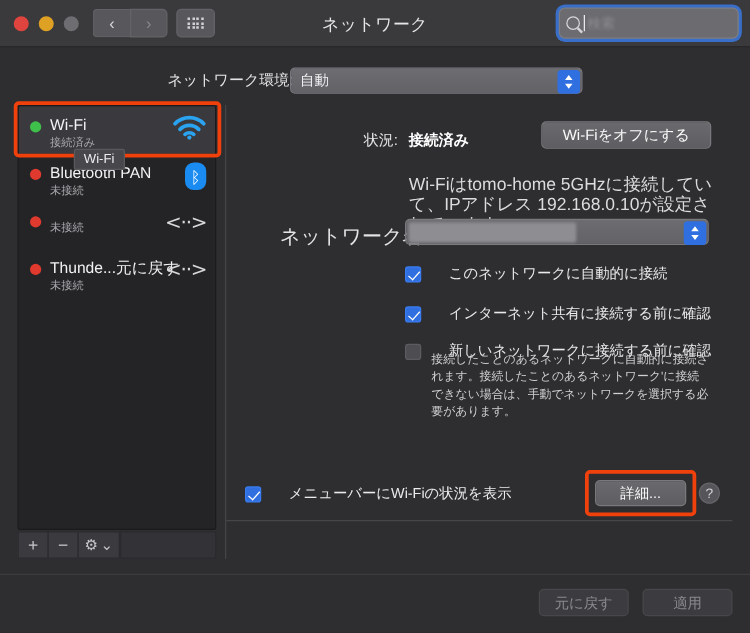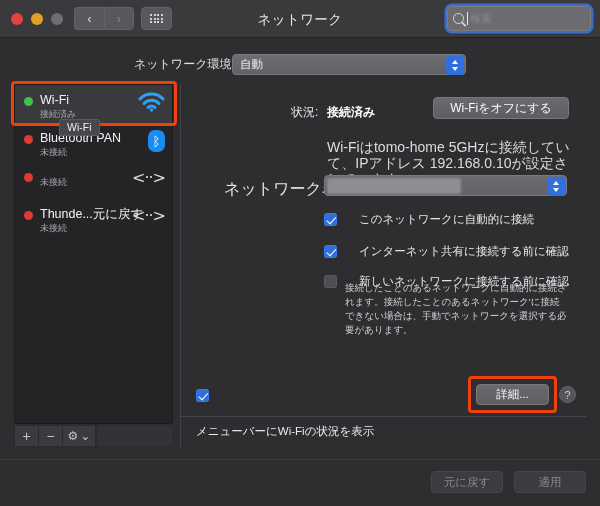--- a/index.html
+++ b/index.html
@@ -344,21 +344,21 @@
 
   #content-divider {
     position: absolute;
     left: 0; right: 0; top: 332px;
     height: 1px;
     background: #46464a;
   }
 
   #menubar-row {
     position: absolute;
-    left: 15px; top: 304px; flex-direction: column;
+    left: 15px; top: 304px;
   }
   #detail-btn {
     position: absolute;
     right: 37px; top: 300px;
     width: 73px; height: 21px;
     background: linear-gradient(#6a6a6e, #5e5e62);
     border: 1px solid #79797d;
     border-radius: 4px;
     font-size: 11.5px; color: #fafafa;
     display: flex; align-items: center; justify-content: center;

